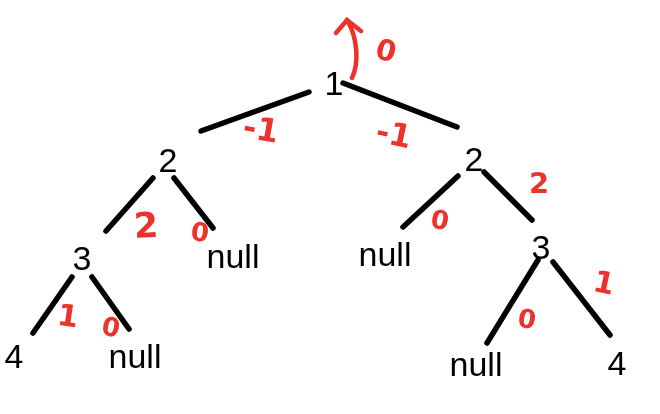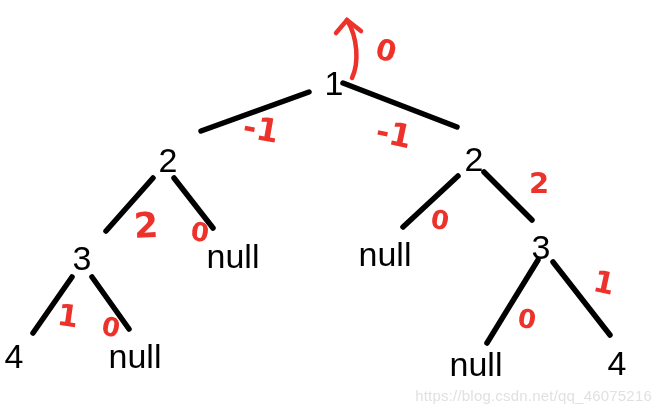--- a/index.html
+++ b/index.html
@@ -64,14 +64,13 @@
   <span class="anno" style="left:394px;top:134px;font-size:32px;--r:12deg">-1</span>
   <span class="anno" style="left:146px;top:226px;font-size:35px;--r:-3deg">2</span>
   <span class="anno" style="left:200px;top:232px;font-size:26px;--r:8deg">0</span>
   <span class="anno" style="left:68px;top:316px;font-size:30px;--r:8deg">1</span>
   <span class="anno" style="left:111px;top:327px;font-size:26px;--r:12deg">0</span>
   <span class="anno" style="left:440px;top:220px;font-size:26px;--r:10deg">0</span>
   <span class="anno" style="left:539px;top:183px;font-size:29px;--r:0deg">2</span>
   <span class="anno" style="left:527px;top:319px;font-size:26px;--r:10deg">0</span>
   <span class="anno" style="left:604px;top:283px;font-size:30px;--r:12deg">1</span>
 
-  <div class="watermark">https://blog.csdn.net/qq_46075216</div>
 </div>
 
 </body></html>

